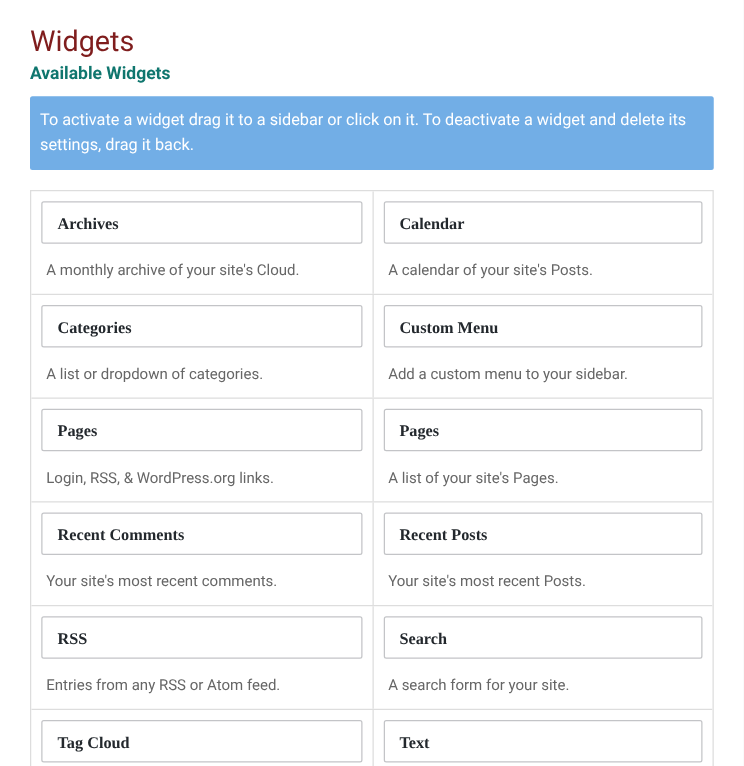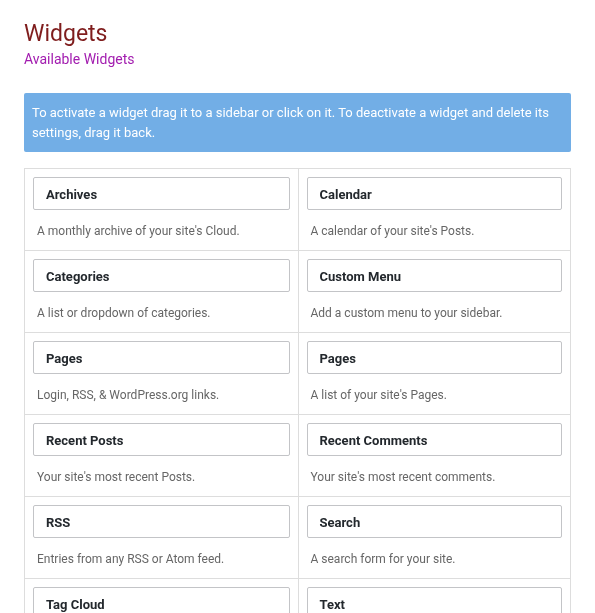--- a/index.html
+++ b/index.html
@@ -25,23 +25,23 @@
 
     .page-title {
       font-size: 23px;
       font-weight: 400;
       color: #7f1d1d;
       margin-bottom: 4px;
     }
 
     .section-title {
       font-size: 14px;
-      font-weight: 400;
-      color: #a21caf;
-      margin-bottom: 26px;
+      font-weight: 700;
+      color: #0f766e;
+      margin-bottom: 10px;
     }
 
     .info-banner {
       background-color: #72aee6;
       color: #fff;
       padding: 10px 8px;
       font-size: 13px;
       line-height: 1.5;
       margin-bottom: 16px;
       border-radius: 2px;
@@ -73,20 +73,21 @@
 
     .widget-name {
       font-weight: 700;
       font-size: 13px;
       padding: 9px 12px 7px 12px;
       color: #23282d;
       border: 1px solid #c3c4c7;
       margin: 8px;
       background: #fff;
       border-radius: 2px;
+      font-family: Liberation Serif, serif;
     }
 
     .widget-description {
       font-size: 12px;
       color: #666;
       padding: 4px 12px 10px 12px;
       line-height: 1.5;
     }
   </style>
 </head>
@@ -126,26 +127,26 @@
           <div class="widget-name">Pages</div>
           <div class="widget-description">Login, RSS, &amp; WordPress.org links.</div>
         </div>
         <div class="widget-item">
           <div class="widget-name">Pages</div>
           <div class="widget-description">A list of your site's Pages.</div>
         </div>
       </div>
       <div class="grid-row">
         <div class="widget-item">
+          <div class="widget-name">Recent Comments</div>
+          <div class="widget-description">Your site's most recent comments.</div>
+        </div>
+        <div class="widget-item">
           <div class="widget-name">Recent Posts</div>
           <div class="widget-description">Your site's most recent Posts.</div>
-        </div>
-        <div class="widget-item">
-          <div class="widget-name">Recent Comments</div>
-          <div class="widget-description">Your site's most recent comments.</div>
         </div>
       </div>
       <div class="grid-row">
         <div class="widget-item">
           <div class="widget-name">RSS</div>
           <div class="widget-description">Entries from any RSS or Atom feed.</div>
         </div>
         <div class="widget-item">
           <div class="widget-name">Search</div>
           <div class="widget-description">A search form for your site.</div>

